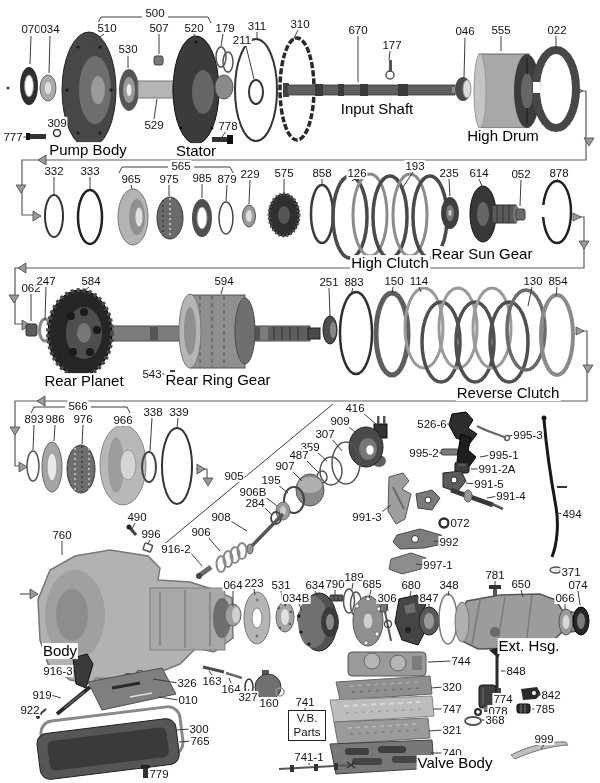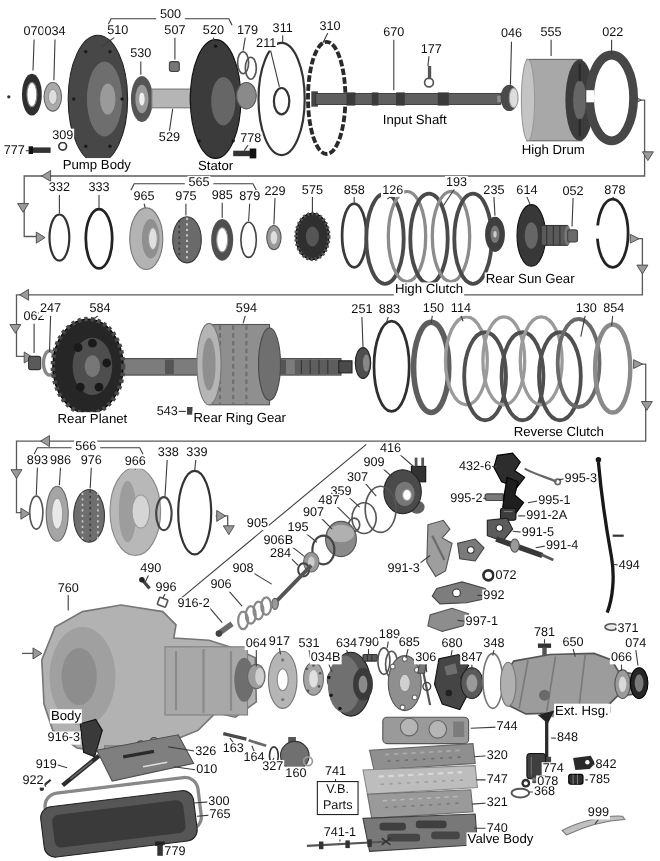--- a/index.html
+++ b/index.html
@@ -2,21 +2,21 @@
 <html><head>
 <meta charset="utf-8">
 <style>
   html,body{margin:0;padding:0;background:#fff;}
   #diagram{position:relative;width:600px;height:783px;background:#fff;overflow:hidden;
            font-family:"Liberation Sans",sans-serif;}
   #parts-svg{position:absolute;left:0;top:0;}
   #label-layer{position:absolute;left:0;top:0;width:600px;height:783px;pointer-events:none;}
   .lbl{position:absolute;transform:translate(-50%,-50%);font-size:11.5px;color:#111;
        background:#fff;padding:0 1px;line-height:1.05;white-space:nowrap;}
-  .lbl.name{font-size:12px;color:#000;}
+  .lbl.name{font-size:15px;color:#000;}
   .leader{stroke:#3c3c3c;stroke-width:1;}
   .flow{stroke:#5a5a5a;stroke-width:1.2;fill:none;}
   .arrow{fill:#9a9a9a;stroke:#444;stroke-width:0.8;}
   .bracket{stroke:#3c3c3c;stroke-width:1;fill:none;}
   .vb-box{position:absolute;left:288px;top:710px;width:36px;height:28px;border:1.5px solid #222;
           background:#fff;text-align:center;font-size:11.5px;color:#111;line-height:1.2;padding-top:1px;}
 </style>
 </head>
 <body>
 
@@ -780,35 +780,35 @@
       <div class="lbl" style="left: 271px; top: 480px;">195</div>
       <div class="lbl" style="left: 253px; top: 492px;">906B</div>
       <div class="lbl" style="left: 255px; top: 503px;">284</div>
       <div class="lbl" style="left: 234px; top: 476px;">905</div>
       <div class="lbl" style="left: 221px; top: 517px;">908</div>
       <div class="lbl" style="left: 201px; top: 532px;">906</div>
       <div class="lbl" style="left: 176px; top: 549px;">916-2</div>
       <div class="lbl" style="left: 137px; top: 517px;">490</div>
       <div class="lbl" style="left: 151px; top: 534px;">996</div>
       <div class="lbl" style="left: 62px; top: 535px;">760</div>
-      <div class="lbl" style="left: 432px; top: 424px;">432-6</div>
+      <div class="lbl" style="left: 432px; top: 424px;">526-6</div>
       <div class="lbl" style="left: 528px; top: 435px;">995-3</div>
       <div class="lbl" style="left: 424px; top: 453px;">995-2</div>
       <div class="lbl" style="left: 504px; top: 455px;">995-1</div>
       <div class="lbl" style="left: 497px; top: 469px;">991-2A</div>
       <div class="lbl" style="left: 489px; top: 484px;">991-5</div>
       <div class="lbl" style="left: 511px; top: 496px;">991-4</div>
       <div class="lbl" style="left: 367px; top: 517px;">991-3</div>
       <div class="lbl" style="left: 460px; top: 523px;">072</div>
       <div class="lbl" style="left: 449px; top: 542px;">992</div>
       <div class="lbl" style="left: 438px; top: 565px;">997-1</div>
       <div class="lbl" style="left: 572px; top: 514px;">494</div>
       <div class="lbl" style="left: 571px; top: 572px;">371</div>
       <div class="lbl" style="left: 233px; top: 585px;">064</div>
-      <div class="lbl" style="left: 254px; top: 583px;">917</div>
+      <div class="lbl" style="left: 254px; top: 583px;">223</div>
       <div class="lbl" style="left: 281px; top: 585px;">531</div>
       <div class="lbl" style="left: 296px; top: 598px;">034B</div>
       <div class="lbl" style="left: 315px; top: 585px;">634</div>
       <div class="lbl" style="left: 335px; top: 584px;">790</div>
       <div class="lbl" style="left: 354px; top: 577px;">189</div>
       <div class="lbl" style="left: 372px; top: 584px;">685</div>
       <div class="lbl" style="left: 387px; top: 598px;">306</div>
       <div class="lbl" style="left: 411px; top: 585px;">680</div>
       <div class="lbl" style="left: 429px; top: 598px;">847</div>
       <div class="lbl" style="left: 449px; top: 585px;">348</div>

